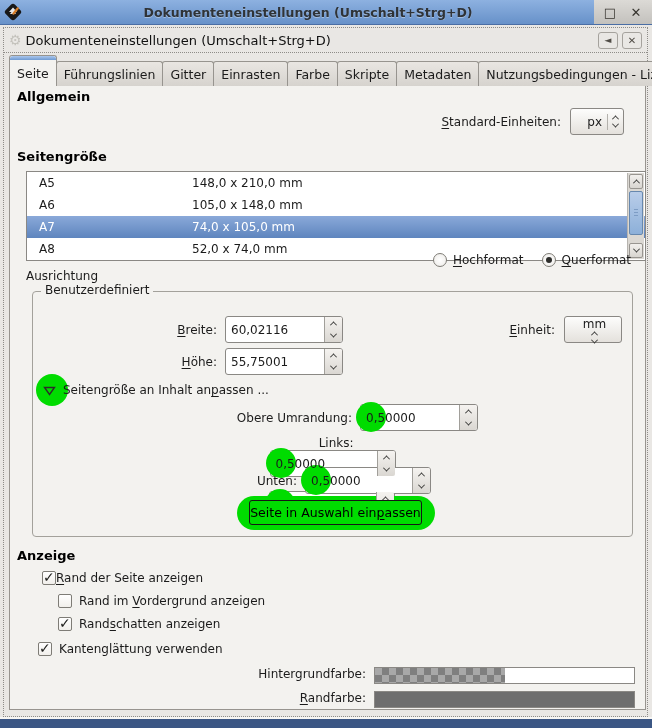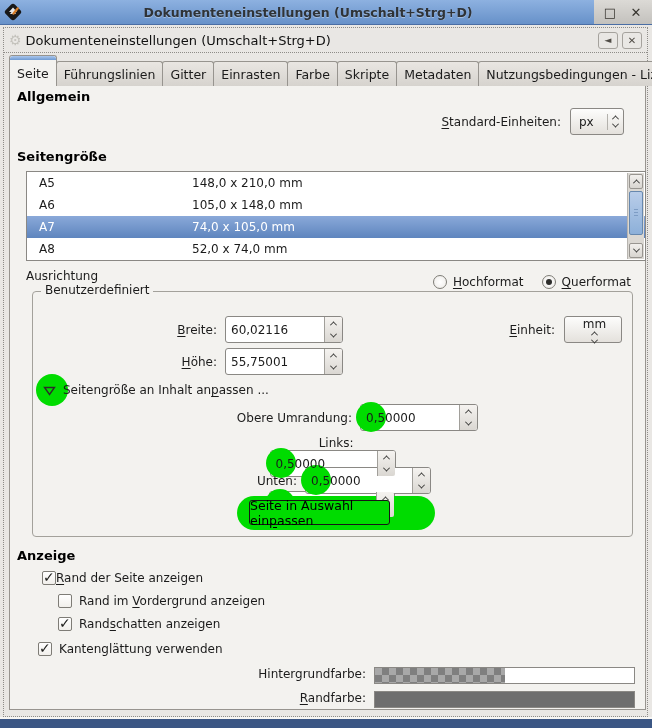--- a/index.html
+++ b/index.html
@@ -224,21 +224,21 @@
         <div class="tab">
             <span>Nutzungsbedingungen - Lizenz</span>
           </div>
       </div>
 
       <div class="panel">
         <div class="panel-in">
 
           <div class="heading" style="left:6px; top:2px;">Allgemein</div>
 
-          <div class="frow" style="right:20px; top:21px; gap:9px;">
+          <div class="frow" style="right:20px; top:21px; gap:9px;text-align:right;">
             <span class="lab"><u>S</u>tandard-Einheiten:</span>
             <div class="combo" style="width:54px;">
               <span class="val">px</span>
               <span class="sep"></span>
               <span class="chev-stack">
                   <span class="cu s"></span>
                   <span class="cd s"></span>
                 </span>
             </div>
           </div>
@@ -271,21 +271,21 @@
                 </div>
               <div class="sc-btn" style="bottom:1px;">
                   <span class="cd s"></span>
                 </div>
             </div>
           </div>
 
           <div class="frow" style="left:15px; top:180px; height:18px;">
             <span class="lab">Ausrichtung</span>
           </div>
-          <div class="frow" style="right:13px; top:188px; gap:18px;">
+          <div class="frow" style="right:13px; top:166px; gap:18px;">
             <div class="frow" style="position:static; gap:6px;">
               <span class="radio" data-on="false"></span>
               <span class="lab"><u>H</u>ochformat</span>
             </div>
             <div class="frow" style="position:static; gap:6px;">
               <span class="radio" data-on="true"></span>
               <span class="lab"><u>Q</u>uerformat</span>
             </div>
           </div>
 
@@ -396,21 +396,21 @@
                       <span class="cu s"></span>
                     </div>
                   <div class="spin-half">
                       <span class="cd s"></span>
                     </div>
                 </div>
               </div>
             </div>
 
             <div class="capsule" style="left: 204px; top: 204px; width: 198px; height: 34px; background-color: rgb(0, 220, 0);"></div>
-            <div class="fit-btn" style="left: 216px; top: 208px; width: 141px; height: 25px; background-color: rgb(0, 220, 0);">
+            <div class="fit-btn" style="left: 216px; top: 208px; width: 173px; height: 25px; background-color: rgb(0, 220, 0);">
               <span>Seite in Auswahl ein<u>p</u>assen</span>
             </div>
           </div>
 
           <div class="heading" style="left:6px; top:461px;">Anzeige</div>
 
           <div class="frow" style="left:31px; top:484px; gap:0;">
             <span class="checkbox" data-checked="true"></span>
             <span class="lab"><u>R</u>and der Seite anzeigen</span>
           </div>

